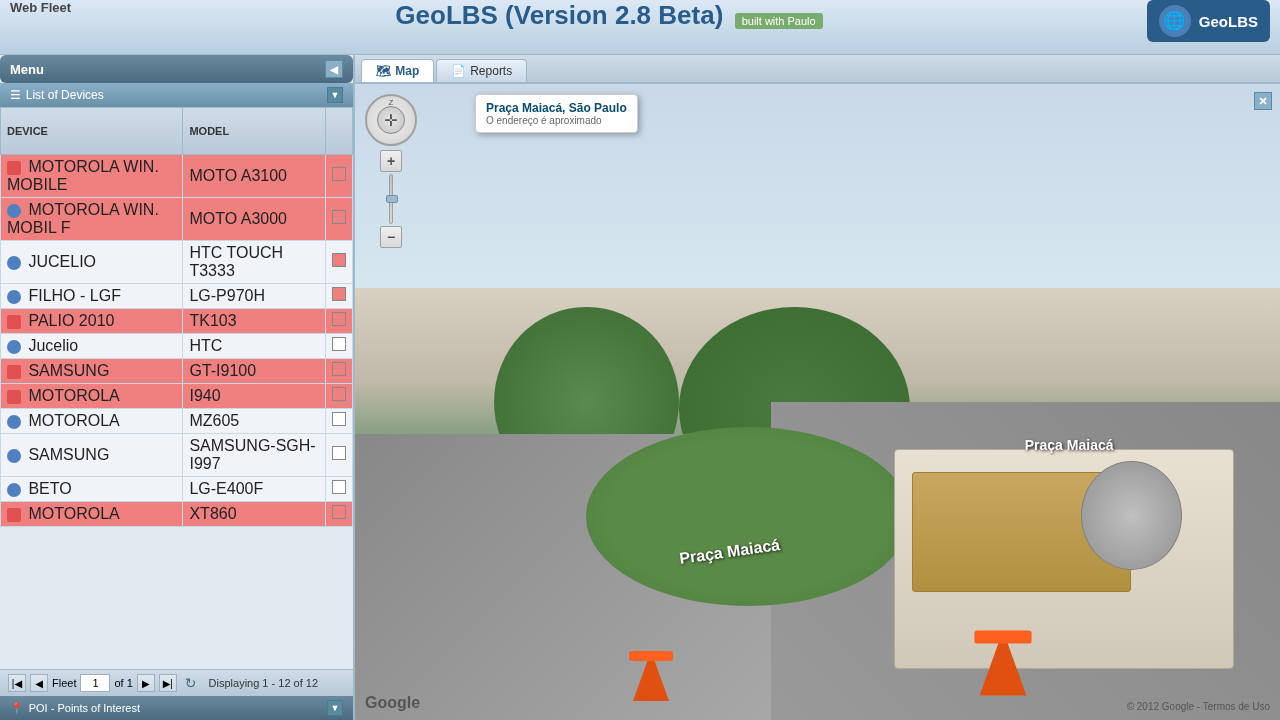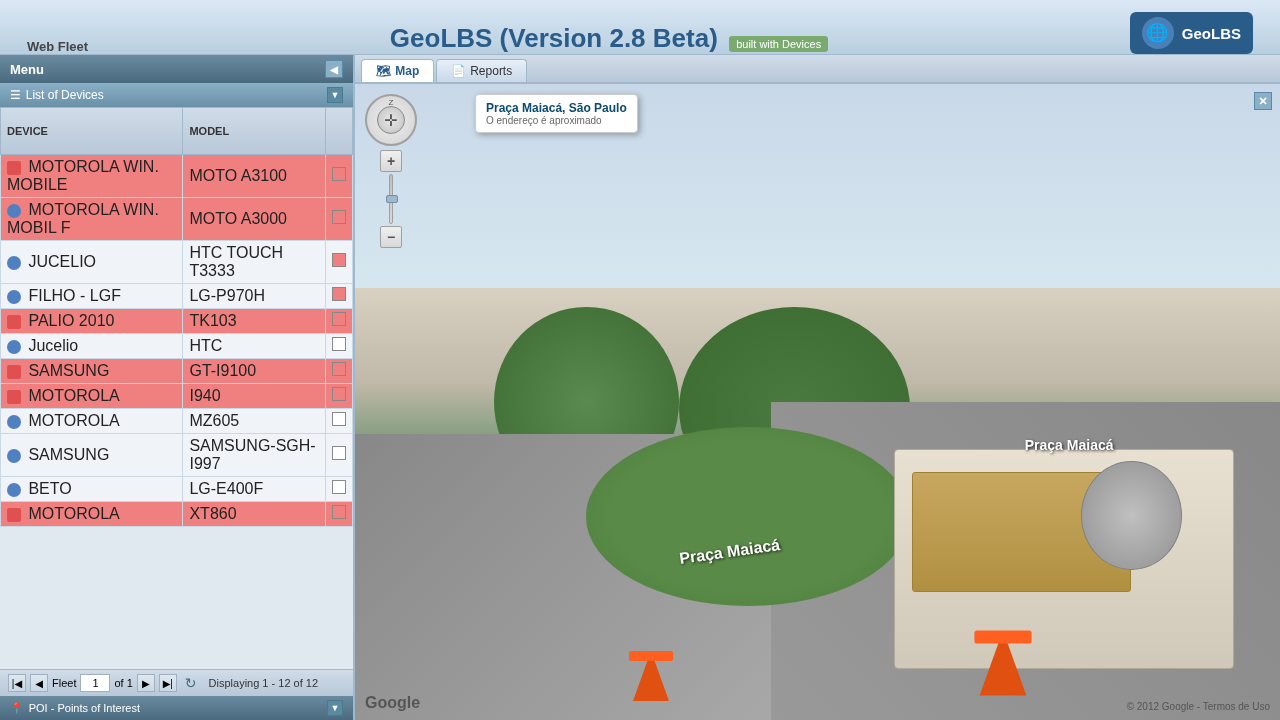--- a/index.html
+++ b/index.html
@@ -3,23 +3,23 @@
   <meta charset="utf-8">
   <style>
     * { margin: 0; padding: 0; box-sizing: border-box; }
     body { width: 1280px; height: 720px; overflow: hidden; font-family: Arial, sans-serif; font-size: 12px; background: #c8d8e8; }
 
     
     #header {
       background: linear-gradient(180deg, #dce8f5 0%, #b8cfe0 100%);
       height: 55px;
       display: flex;
-      align-items: flex-end;
+      align-items: flex-start;
       justify-content: space-between;
-      padding: 0 27px;
+      padding: 0 10px;
       border-bottom: 1px solid #a0b8cc;
       gap: 44px;
     }
     #header-left { font-size: 13px; color: #444; font-weight: bold; }
     #header-center { text-align: center; flex: 1; }
     #header-title { font-size: 26px; color: #2a5c8a; font-weight: bold; }
     #header-subtitle {
       display: inline-block;
       background: #7aab6e;
       color: white;
@@ -62,20 +62,21 @@
     }
     #menu-bar {
       background: linear-gradient(180deg, #6a8aa0 0%, #4a6a80 100%);
       color: white;
       padding: 5px 10px;
       display: flex;
       align-items: center;
       justify-content: space-between;
       font-weight: bold;
       font-size: 13px;
+      border-radius: 6px;
     }
     #menu-collapse-btn {
       width: 18px; height: 18px;
       background: #8ab0c8;
       border: 1px solid #5a8aa8;
       display: flex; align-items: center; justify-content: center;
       cursor: pointer; font-size: 10px; color: white;
     }
     #device-list-header {
       background: linear-gradient(180deg, #8ab0c8 0%, #6a90a8 100%);
@@ -363,21 +364,21 @@
       border-radius: 2px;
     }
   </style>
 </head>
 <body>
 
 <div id="header">
   <div id="header-left">Web Fleet</div>
   <div id="header-center">
     <span id="header-title">GeoLBS (Version 2.8 Beta)</span>
-    <span id="header-subtitle">built with Devices</span>
+    <span id="header-subtitle">built with Paulo</span>
   </div>
   <div id="header-logo">
     <div id="header-logo-icon">🌐</div>
     <span>GeoLBS</span>
   </div>
 </div>
 
 <div id="main">
 
   <div id="sidebar">

